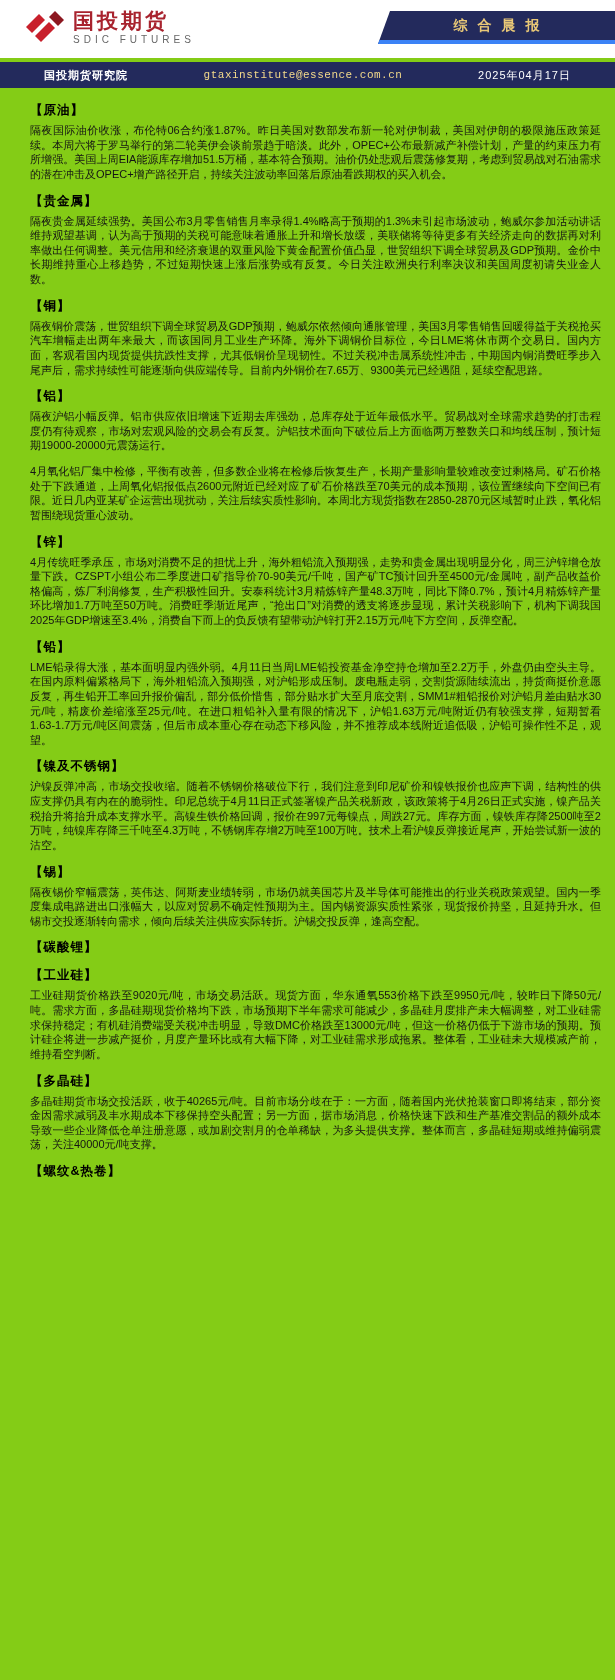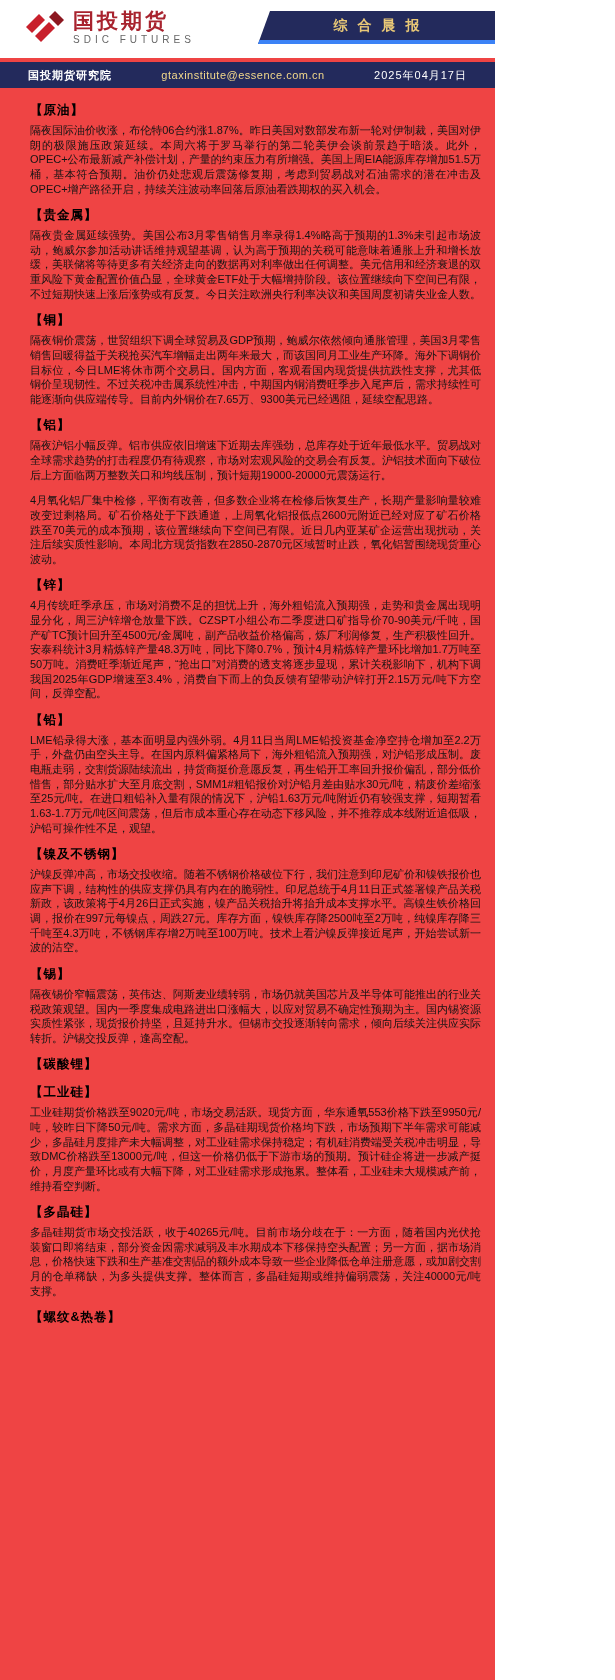--- a/index.html
+++ b/index.html
@@ -3,23 +3,23 @@
 <meta charset="utf-8">
 <style>
   * { margin:0; padding:0; box-sizing:border-box; }
   html,body { background:#ffffff; }
   body {
     width:615px;
     font-family:"Liberation Sans", sans-serif;
     color:#111111;
   }
   .page {
-    width:495px;
+    width:615px;
     min-height:1680px;
-    background:#ef4444;
+    background:#84cc16;
     overflow:hidden;
   }
   
   .topbar {
     display:flex;
     justify-content:space-between;
     align-items:flex-start;
     padding:9px 0 0 26px;
     height:58px;
     background:#ffffff;
@@ -54,26 +54,26 @@
     clip-path:polygon(12px 0, 100% 0, 100% 100%, 0 100%);
     border-bottom:4px solid #3b82f6;
   }
   
   .infobar {
     background:#232a5c;
     height:26px;
     display:flex;
     align-items:center;
     justify-content:space-between;
-    padding:0 28px;
+    padding:0 44px;
     font-size:11px;
     margin-top:4px;
   }
   .infobar .left  { color:#ffffff; font-weight:bold; letter-spacing:1px; }
-  .infobar .email { color:#f3d98b; letter-spacing:0.5px; }
+  .infobar .email { color:#f3d98b; letter-spacing:0.5px;font-family:Liberation Mono, monospace; }
   .infobar .date  { color:#ffffff; letter-spacing:1px; }
   
   .content {
     padding:14px 14px 18px 30px;
   }
   .section { margin-bottom:11px; }
   .section-title {
     font-size:12.5px;
     font-weight:bold;
     color:#000000;
@@ -116,21 +116,21 @@
 
   <main class="content">
 
     <section class="section">
       <h2 class="section-title">【原油】</h2>
       <p class="section-body">隔夜国际油价收涨，布伦特06合约涨1.87%。昨日美国对数部发布新一轮对伊制裁，美国对伊朗的极限施压政策延续。本周六将于罗马举行的第二轮美伊会谈前景趋于暗淡。此外，OPEC+公布最新减产补偿计划，产量的约束压力有所增强。美国上周EIA能源库存增加51.5万桶，基本符合预期。油价仍处悲观后震荡修复期，考虑到贸易战对石油需求的潜在冲击及OPEC+增产路径开启，持续关注波动率回落后原油看跌期权的买入机会。</p>
     </section>
 
     <section class="section">
       <h2 class="section-title">【贵金属】</h2>
-      <p class="section-body">隔夜贵金属延续强势。美国公布3月零售销售月率录得1.4%略高于预期的1.3%未引起市场波动，鲍威尔参加活动讲话维持观望基调，认为高于预期的关税可能意味着通胀上升和增长放缓，美联储将等待更多有关经济走向的数据再对利率做出任何调整。美元信用和经济衰退的双重风险下黄金配置价值凸显，全球黄金ETF处于大幅增持阶段。该位置继续向下空间已有限，不过短期快速上涨后涨势或有反复。今日关注欧洲央行利率决议和美国周度初请失业金人数。</p>
+      <p class="section-body">隔夜贵金属延续强势。美国公布3月零售销售月率录得1.4%略高于预期的1.3%未引起市场波动，鲍威尔参加活动讲话维持观望基调，认为高于预期的关税可能意味着通胀上升和增长放缓，美联储将等待更多有关经济走向的数据再对利率做出任何调整。美元信用和经济衰退的双重风险下黄金配置价值凸显，世贸组织下调全球贸易及GDP预期。金价中长期维持重心上移趋势，不过短期快速上涨后涨势或有反复。今日关注欧洲央行利率决议和美国周度初请失业金人数。</p>
     </section>
 
     <section class="section">
       <h2 class="section-title">【铜】</h2>
       <p class="section-body">隔夜铜价震荡，世贸组织下调全球贸易及GDP预期，鲍威尔依然倾向通胀管理，美国3月零售销售回暖得益于关税抢买汽车增幅走出两年来最大，而该国同月工业生产环降。海外下调铜价目标位，今日LME将休市两个交易日。国内方面，客观看国内现货提供抗跌性支撑，尤其低铜价呈现韧性。不过关税冲击属系统性冲击，中期国内铜消费旺季步入尾声后，需求持续性可能逐渐向供应端传导。目前内外铜价在7.65万、9300美元已经遇阻，延续空配思路。</p>
     </section>
 
     <section class="section">
       <h2 class="section-title">【铝】</h2>
       <p class="section-body">隔夜沪铝小幅反弹。铝市供应依旧增速下近期去库强劲，总库存处于近年最低水平。贸易战对全球需求趋势的打击程度仍有待观察，市场对宏观风险的交易会有反复。沪铝技术面向下破位后上方面临两万整数关口和均线压制，预计短期19000-20000元震荡运行。</p>

